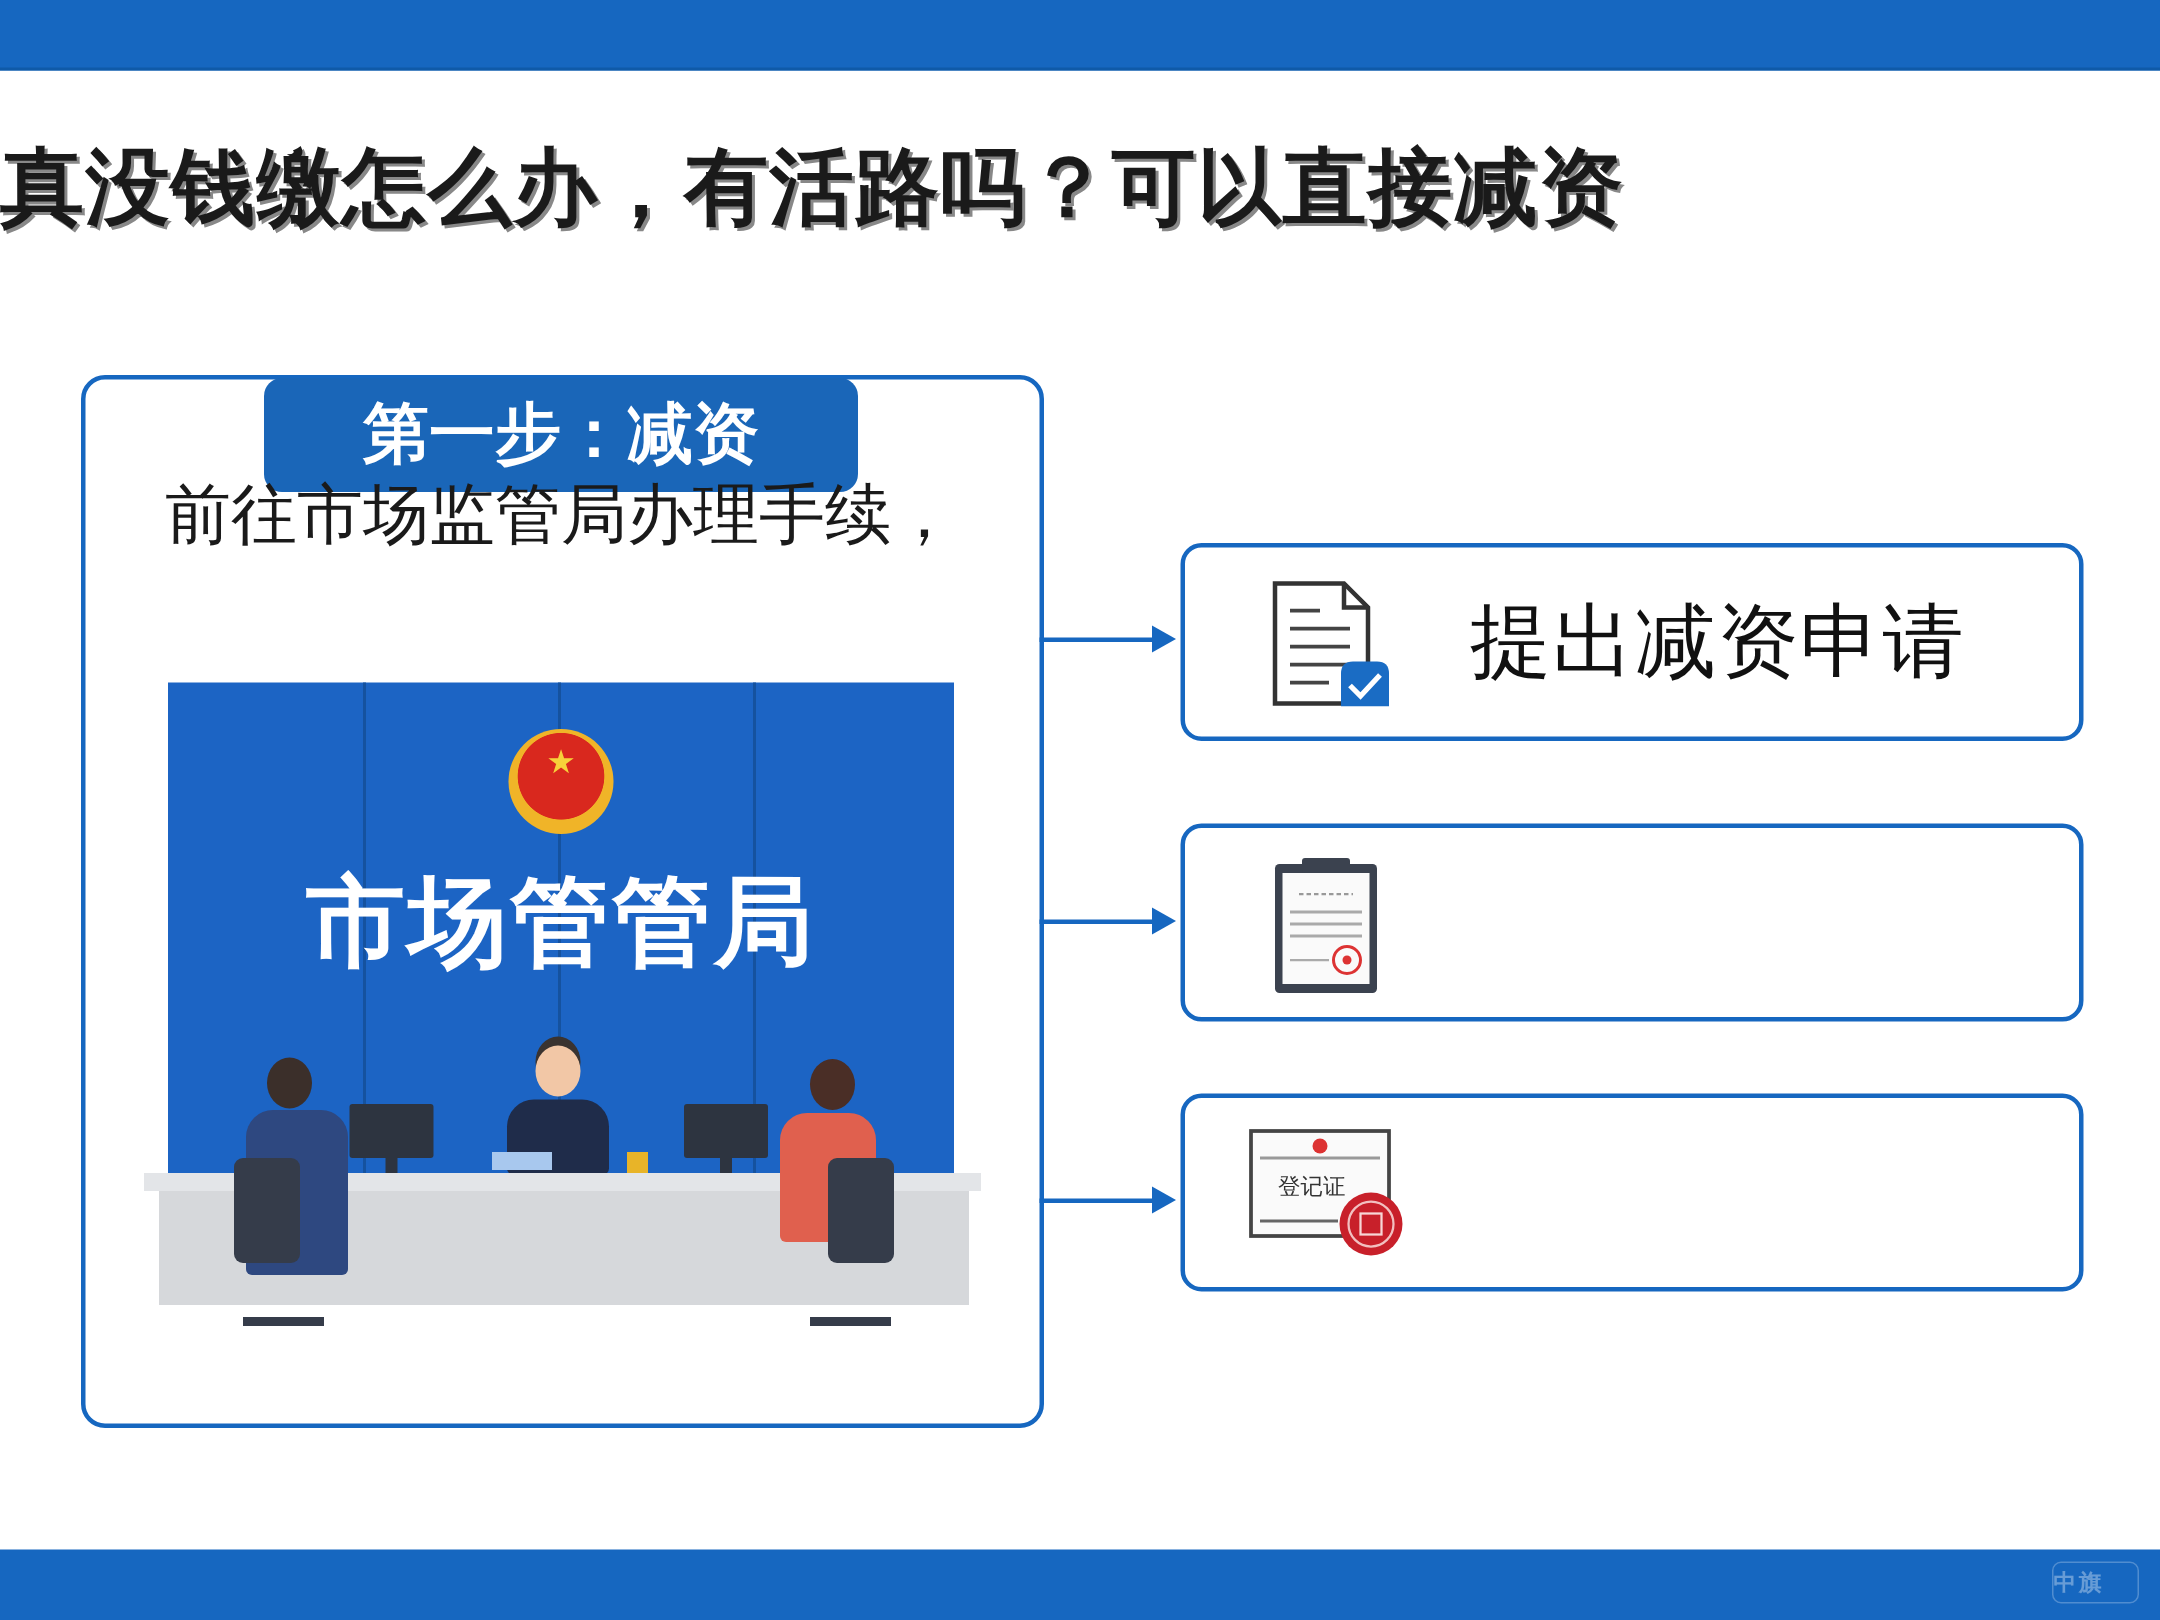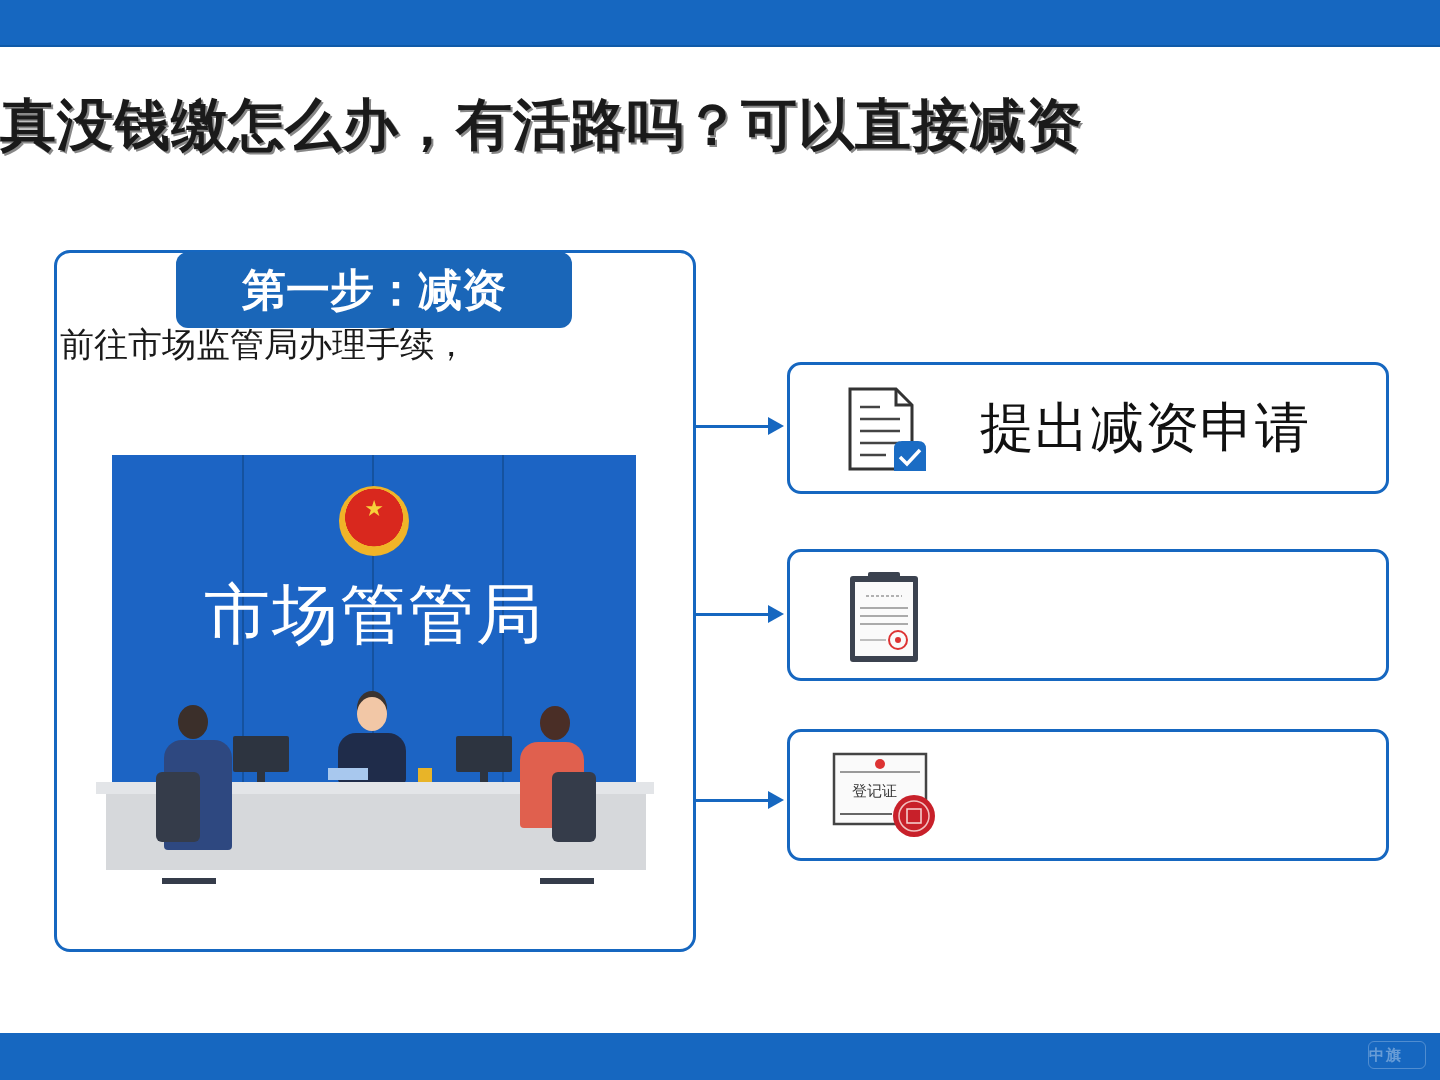--- a/index.html
+++ b/index.html
@@ -3,26 +3,26 @@
 <meta charset="utf-8">
 <style>
   html, body { margin:0; padding:0; }
   body { width:1440px; height:1080px; position:relative; overflow:hidden; background:#ffffff; font-family:"DejaVu Sans", sans-serif; }
   .band-top { position:absolute; left:0; top:0; width:1440px; height:45px; background:#1667c0; border-bottom:2px solid #0f5aa8; }
   .band-bottom { position:absolute; left:0; top:1033px; width:1440px; height:47px; background:#1667c0; }
   .watermark { position:absolute; right:14px; top:1041px; width:56px; height:26px; border:1px solid rgba(255,255,255,0.25); border-radius:6px; color:rgba(255,255,255,0.35); font-size:15px; font-weight:bold; text-align:left; line-height:26px; letter-spacing:2px; }
   .main-title { position:absolute; left:0; top:88px; width:1440px; text-align:left; font-size:56px; font-weight:bold; color:#1a1a1a; font-family:"DejaVu Serif", serif; letter-spacing:1px; text-shadow:2px 2px 0 #888; }
   .step-panel { position:absolute; left:54px; top:250px; width:636px; height:696px; border:3px solid #1667c0; border-radius:16px; background:#fff; }
   .step-tag { position:absolute; left:176px; top:212px; width:396px; height:76px; background:#1a66b8; border-radius:12px; color:#fff; font-size:44px; font-weight:bold; text-align:center; line-height:76px;margin-top:40px; }
-  .desc { position:absolute; left:60px; top:318px; width:628px; font-size:34px; color:#1a1a1a; line-height:52px; }
+  .desc { position:absolute; left:60px; top:318px; width:628px; text-align:center; font-size:44px; color:#1a1a1a; line-height:52px; }
   .scene { position:absolute; left:112px; top:455px; width:524px; height:330px; background:#1c64c4; }
   .scene .seam { position:absolute; top:0; width:2px; height:330px; background:#15529f; }
   .emblem { position:absolute; left:339px; top:486px; width:70px; height:70px; border-radius:50%; background:radial-gradient(circle at 50% 45%, #d9281e 0 55%, #f0b428 56% 100%); }
   .emblem-star { position:absolute; left:0; top:10px; width:70px; text-align:center; color:#f7d13a; font-size:22px; }
-  .office-sign { position:absolute; left:112px; top:570px; width:524px; text-align:center; color:#fff; font-size:66px; font-weight:normal; letter-spacing:2px; }
+  .office-sign { position:absolute; left:112px; top:570px; width:524px; text-align:center; color:#fff; font-size:66px; font-weight:bold; letter-spacing:2px; }
   .counter-top { position:absolute; left:96px; top:782px; width:558px; height:12px; background:#e3e5e8; }
   .counter-front { position:absolute; left:106px; top:794px; width:540px; height:76px; background:#d6d8db; }
   .monitor { position:absolute; width:56px; height:36px; background:#2d3440; border-radius:2px; }
   .monitor-stand { position:absolute; width:8px; height:12px; background:#2d3440; }
   .head { position:absolute; width:30px; height:34px; border-radius:50%; }
   .body { position:absolute; border-radius:18px 18px 4px 4px; }
   .chair { position:absolute; width:44px; height:70px; background:#353c4a; border-radius:6px; }
   .chair-base { position:absolute; width:54px; height:6px; background:#353c4a; }
   .arrow-line { position:absolute; left:693px; height:3px; width:80px; background:#1667c0; }
   .arrow-head { position:absolute; left:768px; width:0; height:0; border-top:9px solid transparent; border-bottom:9px solid transparent; border-left:16px solid #1667c0; }

